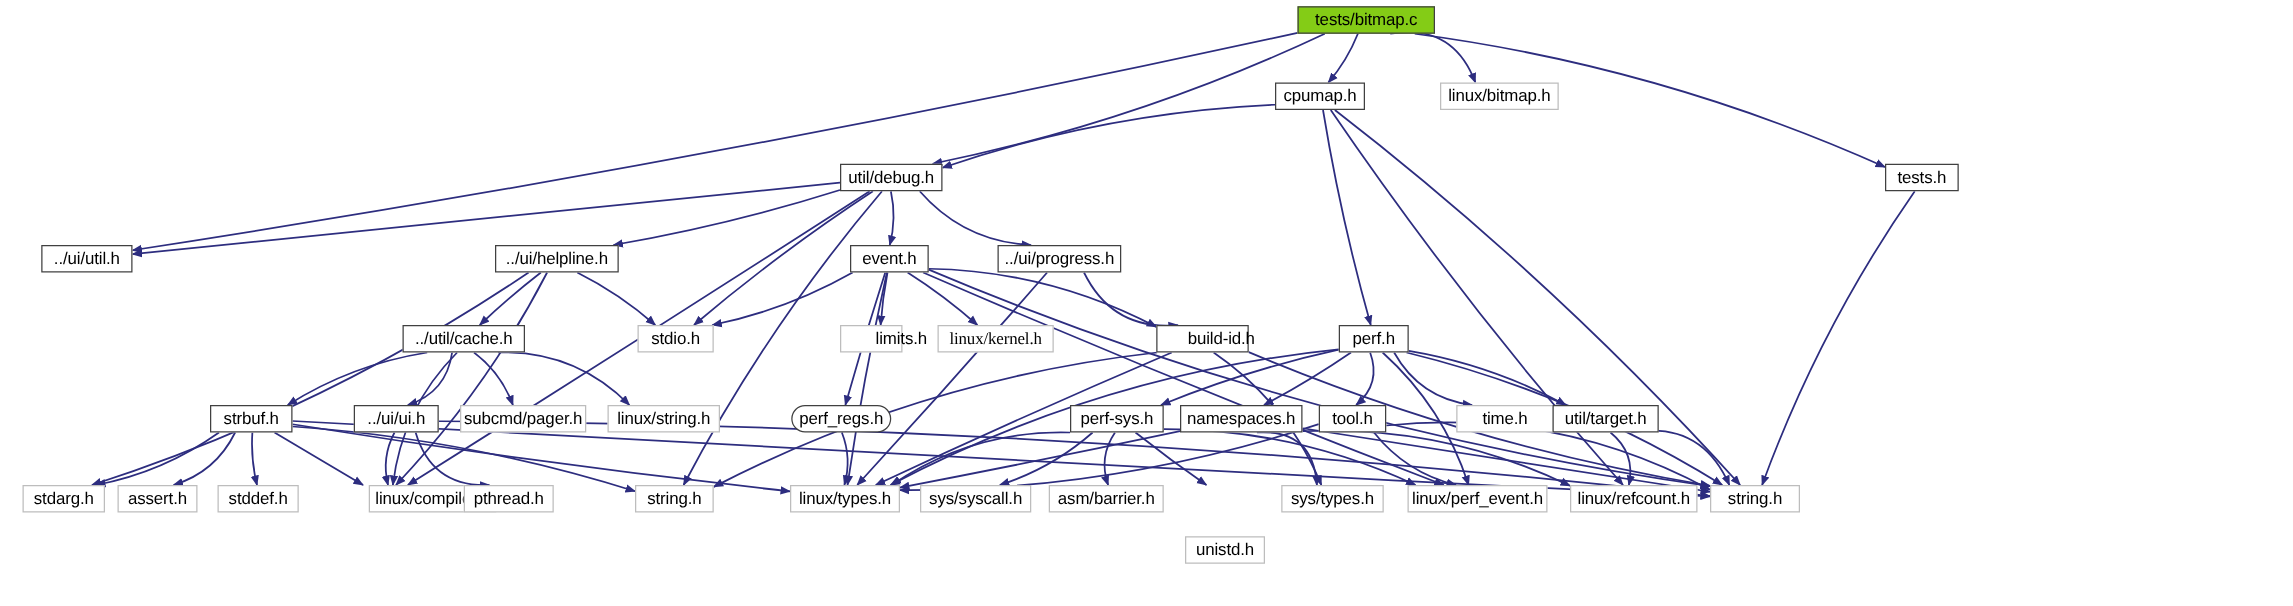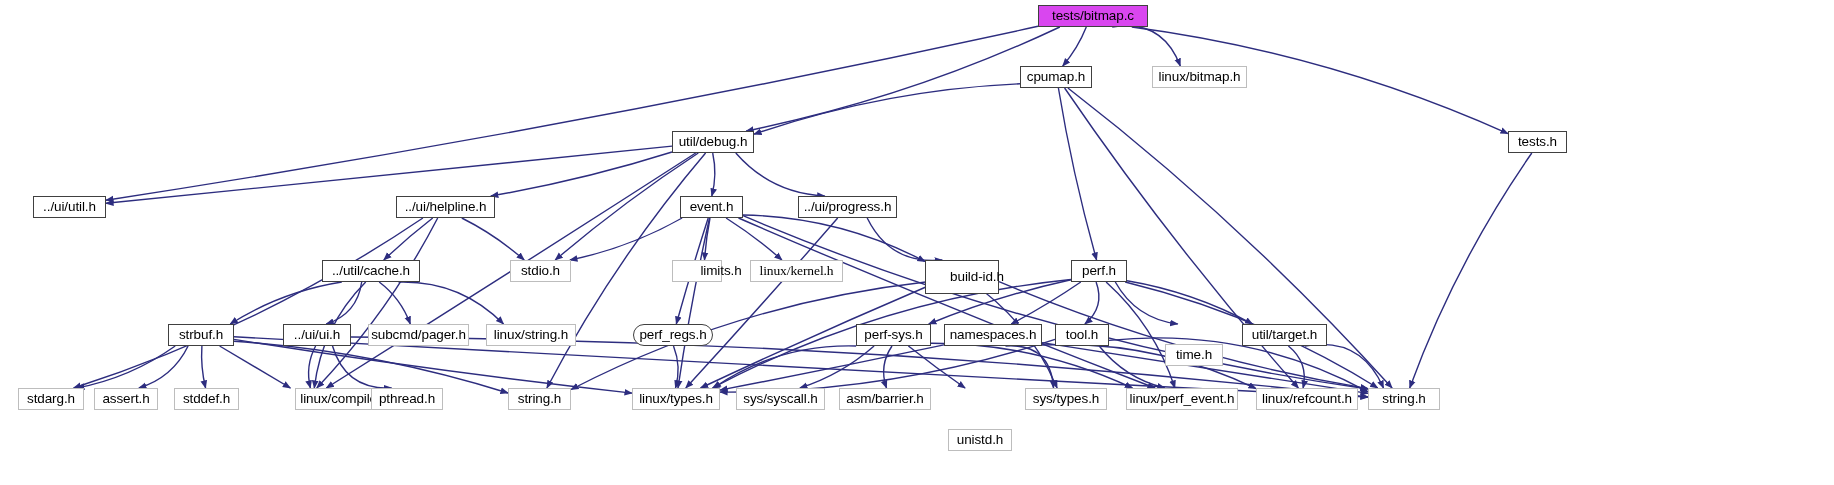--- a/index.html
+++ b/index.html
@@ -40,21 +40,21 @@
     white-space: nowrap;
     background: #ffffff;
     border: 1px solid #bdbdbd;
     letter-spacing: -0.1px;
     line-height: 1;
   }
   .node-box.strong {
     border: 1.6px solid #404040;
   }
   .node-box.root {
-    background: #d946ef;
+    background: #84cc16;
     border: 1.6px solid #404040;
   }
 </style>
 </head>
 <body>
 
 <div id="graph-root">
   <svg id="graph-svg" viewBox="0 0 1834 485" preserveAspectRatio="none" aria-hidden="true">
       <defs>
         <marker id="arrow" viewBox="0 0 10 10" refX="9" refY="5" markerWidth="6" markerHeight="6" orient="auto-start-reverse" markerUnits="strokeWidth">
@@ -142,31 +142,31 @@
       <div class="node-box strong" style="left: 1508px; top: 131px; width: 59px; height: 22px;">tests.h</div>
       <div class="node-box strong" style="left: 672px; top: 131px; width: 82px; height: 22px;">util/debug.h</div>
       <div class="node-box strong" style="left: 33px; top: 196px; width: 73px; height: 22px;">../ui/util.h</div>
       <div class="node-box strong" style="left: 396px; top: 196px; width: 99px; height: 22px;">../ui/helpline.h</div>
       <div class="node-box strong" style="left: 680px; top: 196px; width: 63px; height: 22px;">event.h</div>
       <div class="node-box strong" style="left: 798px; top: 196px; width: 99px; height: 22px;">../ui/progress.h</div>
       <div class="node-box strong" style="left: 322px; top: 260px; width: 98px; height: 22px;">../util/cache.h</div>
       <div class="node-box " style="left: 510px; top: 260px; width: 61px; height: 22px;">stdio.h</div>
       <div class="node-box " style="left: 672px; top: 260px; width: 40px; height: 22px; padding-left: 48px;">limits.h</div>
       <div class="node-box " style="left: 750px; top: 260px; width: 93px; height: 22px; font-family: Liberation Serif, serif;">linux/kernel.h</div>
-      <div class="node-box strong" style="left: 925px; top: 260px; width: 74px; height: 34px; padding-left: 30px;">build-id.h</div>
+      <div class="node-box strong" style="left: 925px; top: 260px; width: 74px; height: 22px; padding-left: 30px;">build-id.h</div>
       <div class="node-box strong" style="left: 1071px; top: 260px; width: 56px; height: 22px;">perf.h</div>
       <div class="node-box strong" style="left: 168px; top: 324px; width: 66px; height: 22px;">strbuf.h</div>
       <div class="node-box strong" style="left: 283px; top: 324px; width: 68px; height: 22px;">../ui/ui.h</div>
       <div class="node-box " style="left: 368px; top: 324px; width: 101px; height: 22px;">subcmd/pager.h</div>
       <div class="node-box " style="left: 486px; top: 324px; width: 90px; height: 22px;">linux/string.h</div>
       <div class="node-box strong" style="left: 633px; top: 324px; width: 80px; height: 22px; border-radius: 11px;">perf_regs.h</div>
       <div class="node-box strong" style="left: 856px; top: 324px; width: 75px; height: 22px;">perf-sys.h</div>
       <div class="node-box strong" style="left: 944px; top: 324px; width: 98px; height: 22px;">namespaces.h</div>
       <div class="node-box strong" style="left: 1055px; top: 324px; width: 54px; height: 22px;">tool.h</div>
-      <div class="node-box " style="left: 1165px; top: 324px; width: 58px; height: 22px; margin-top: 20px;">time.h</div>
+      <div class="node-box " style="left: 1165px; top: 324px; width: 78px; height: 22px;">time.h</div>
       <div class="node-box strong" style="left: 1242px; top: 324px; width: 85px; height: 22px;">util/target.h</div>
       <div class="node-box " style="left: 18px; top: 388px; width: 66px; height: 22px;">stdarg.h</div>
       <div class="node-box " style="left: 94px; top: 388px; width: 64px; height: 22px;">assert.h</div>
       <div class="node-box " style="left: 174px; top: 388px; width: 65px; height: 22px;">stddef.h</div>
       <div class="node-box " style="left: 258px; top: 388px; width: 102px; height: 22px; margin-left: 37px;">linux/compiler.h</div>
       <div class="node-box " style="left: 371px; top: 388px; width: 72px; height: 22px;">pthread.h</div>
       <div class="node-box " style="left: 508px; top: 388px; width: 63px; height: 22px;">string.h</div>
       <div class="node-box " style="left: 632px; top: 388px; width: 88px; height: 22px;">linux/types.h</div>
       <div class="node-box " style="left: 736px; top: 388px; width: 89px; height: 22px;">sys/syscall.h</div>
       <div class="node-box " style="left: 839px; top: 388px; width: 92px; height: 22px;">asm/barrier.h</div>

